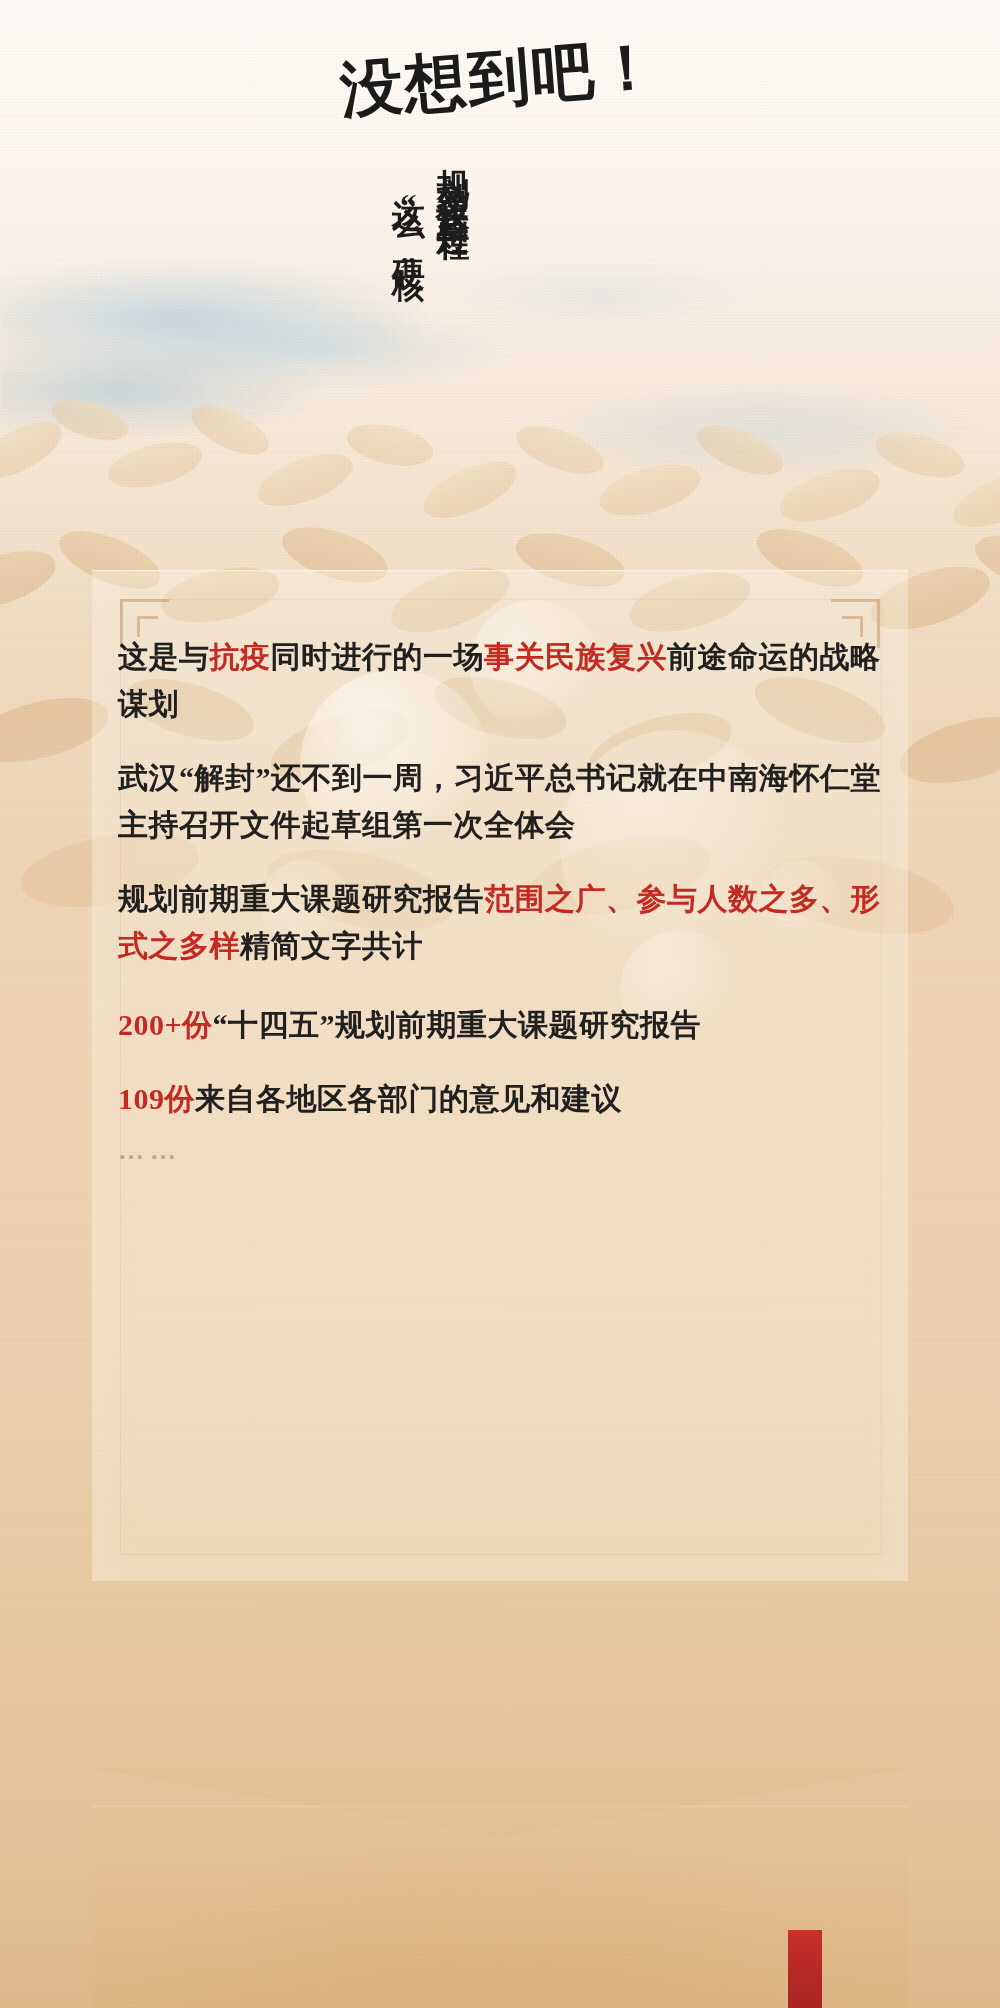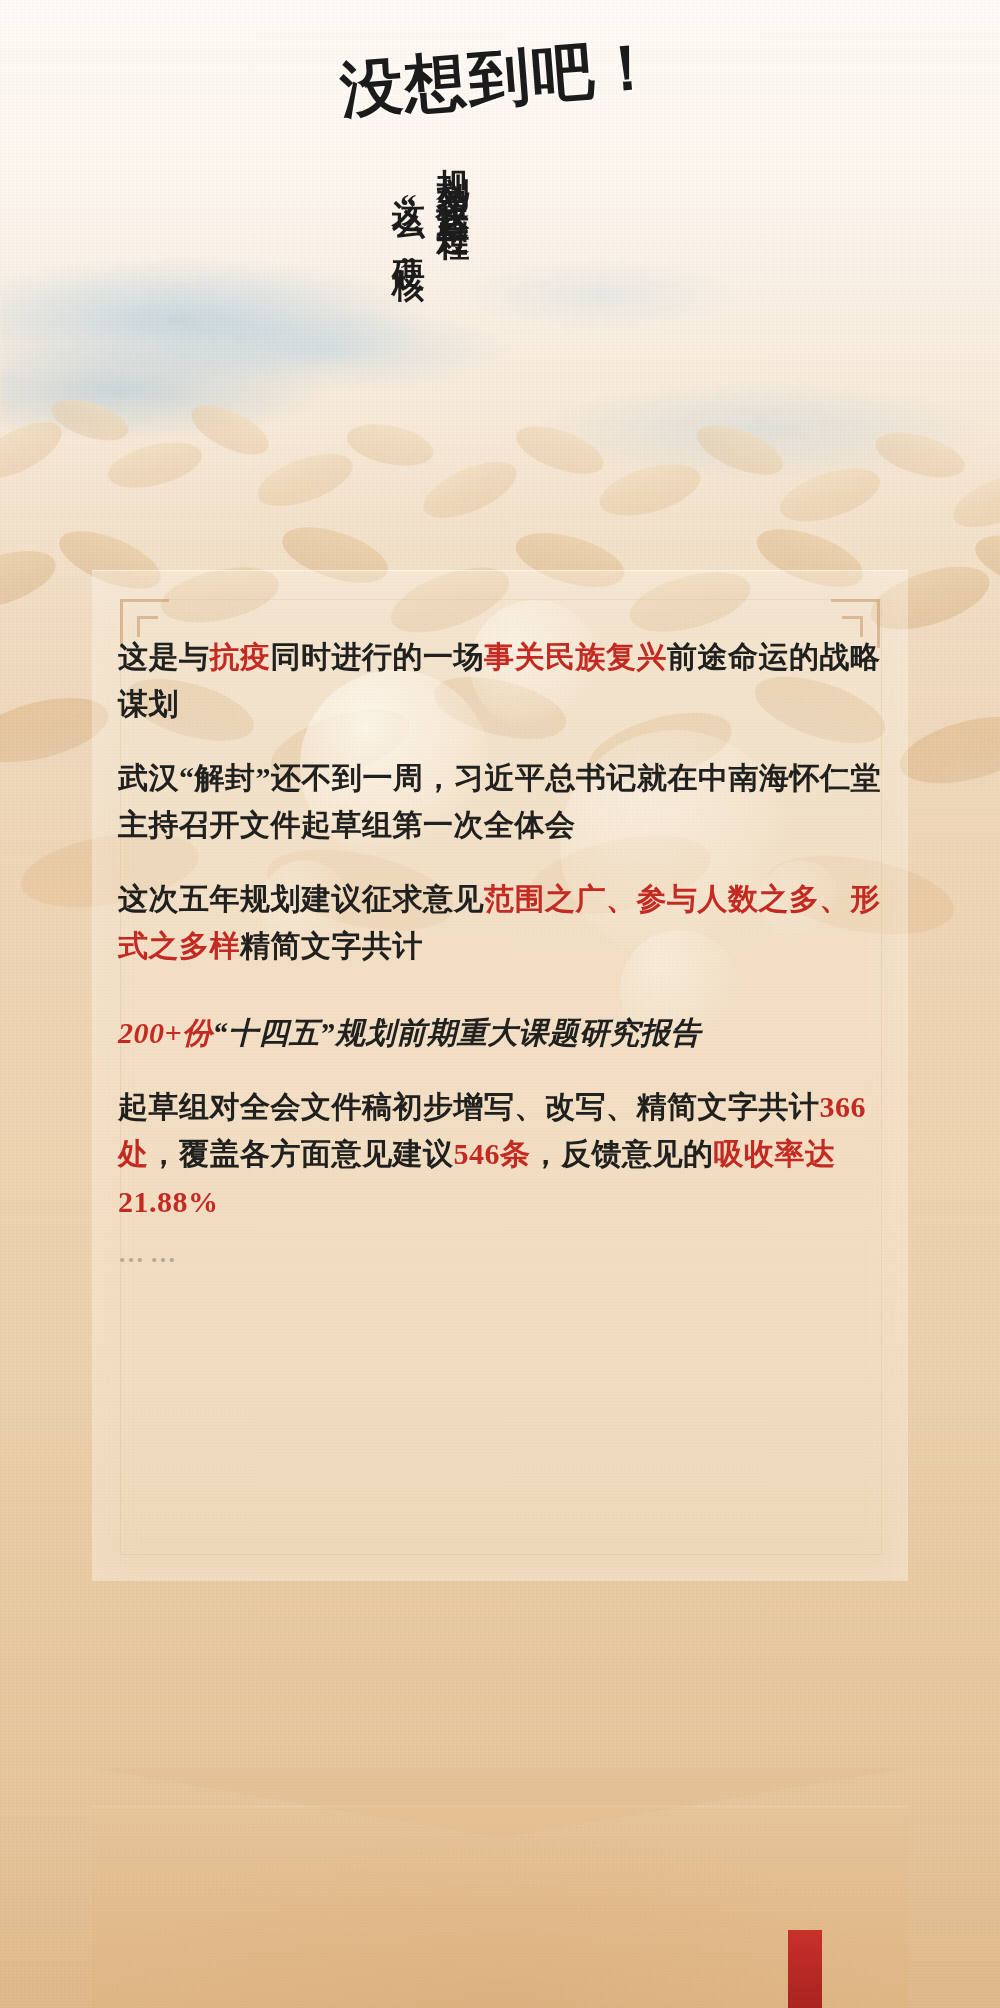--- a/index.html
+++ b/index.html
@@ -177,22 +177,21 @@
     line-height: 1.58;
     letter-spacing: 0.5px;
   }
   .para {
     margin: 0 0 26px 0;
   }
   .para.tight {
     margin-bottom: 8px;
   }
   .para.group-start {
-    margin-top: 40px;
-    font-style: italic;
+    margin-top: 32px;
   }
   .hl {
     color: #c22a22;
   }
   .dots {
     color: #b9a893;
     letter-spacing: 6px;
     font-size: 26px;
   }
 
@@ -323,23 +322,23 @@
 
   <div class="card">
     <div class="card-inner-line"></div>
     <div class="card-corner corner-tl"></div>
     <div class="card-corner corner-tr"></div>
   </div>
 
   <div class="body-text" id="body-text">
       <div class="para"><span>这是与</span><span class="hl">抗疫</span><span>同时进行的一场</span><span class="hl">事关民族复兴</span><span>前途命运的战略谋划</span></div>
       <div class="para"><span>武汉“解封”还不到一周，习近平总书记就在中南海怀仁堂主持召开文件起草组第一次全体会</span></div>
-      <div class="para"><span>这次五年规划建议征求意见</span><span class="hl">范围之广、参与人数之多、形式之多样</span><span>精简文字共计</span></div>
+      <div class="para"><span>规划前期重大课题研究报告</span><span class="hl">范围之广、参与人数之多、形式之多样</span><span>精简文字共计</span></div>
       <div class="para group-start"><span class="hl">200+份</span><span>“十四五”规划前期重大课题研究报告</span></div>
-      <div class="para tight"><span>起草组对全会文件稿初步增写、改写、精简文字共计</span><span class="hl">366处</span><span>，覆盖各方面意见建议</span><span class="hl">546条</span><span>，反馈意见的</span><span class="hl">吸收率达21.88%</span></div>
+      <div class="para tight"><span class="hl">109份</span><span>来自各地区各部门的意见和建议</span></div>
       <div class="para dots">……</div>
     </div>
 
   <div class="envelope">
     <div class="env-body"></div>
     <div class="env-flap"></div>
     <div class="env-ribbon"></div>
   </div>
 
   <div class="bg-texture"></div>

